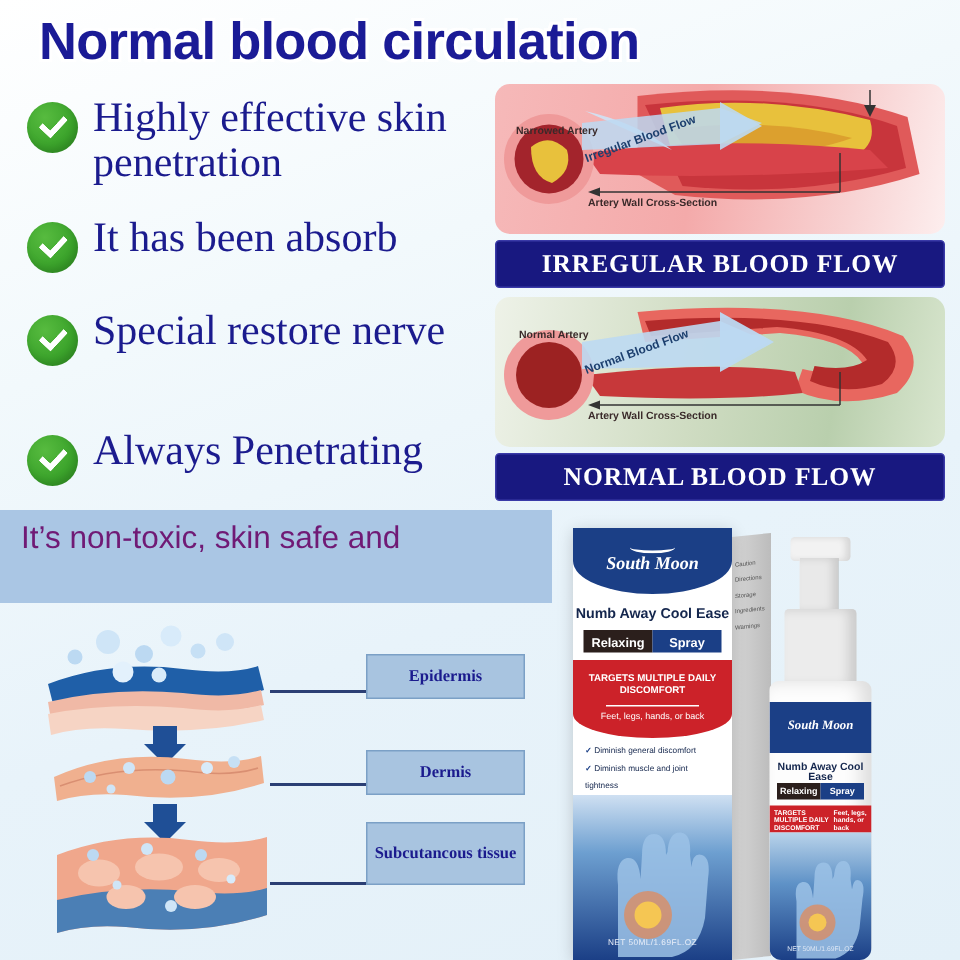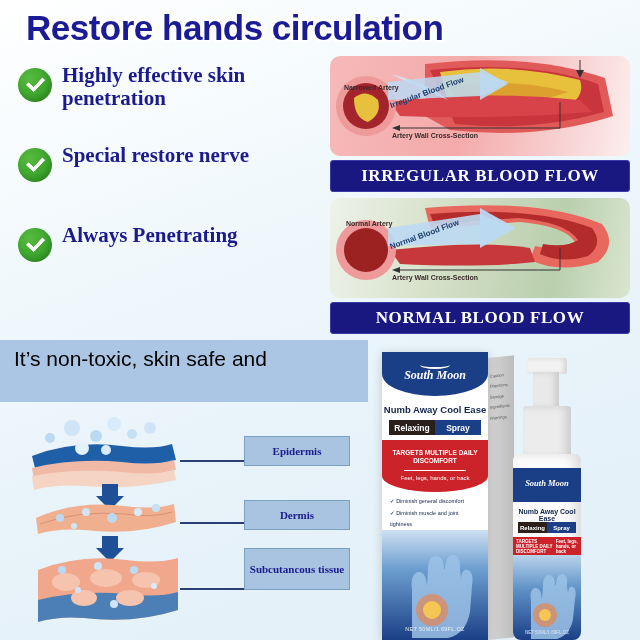--- a/index.html
+++ b/index.html
@@ -31,22 +31,22 @@
     background:radial-gradient(circle at 35% 30%,#57bb3f 0%,#3ba32b 60%,#2f8f22 100%);
     position:relative;margin-top:4px;margin-right:10px;
     box-shadow:inset -2px -3px 5px rgba(0,0,0,.12);
   }
   .bullet .chk:after{
     content:"";position:absolute;left:9px;top:9px;width:13px;height:7px;
     border-left:4px solid #fff;border-bottom:4px solid #fff;
     transform:rotate(-47deg);border-radius:1px;
   }
   .bullet .btxt{
-    font-family:"Liberation Serif",serif;font-weight:bold;
-    font-size:21px;line-height:1.08;color:#1b1b8e;
+    font-family:"Liberation Serif",serif;font-weight:normal;
+    font-size:28px;line-height:1.08;color:#1b1b8e;
   }
   .b0{height:74px;}
   .b1{height:56px;}
   .b2{height:74px;}
   .b3{height:50px;}
 
   
   .artery{position:absolute;}
   .a1{left:330px;top:56px;width:300px;height:100px;}
   .a2{left:330px;top:198px;width:300px;height:100px;}
@@ -72,21 +72,21 @@
     transform:rotate(-20deg);
   }
   .crossmark{position:absolute;font-size:7px;color:#3a2a2a;white-space:nowrap;font-weight:bold;}
 
   
   .banner{
     position:absolute;left:0;top:340px;width:368px;height:62px;
     background:#aac6e4;
   }
   .banner span{
-    display:block;color:#000000;
+    display:block;color:#701a75;
     font-family:"Liberation Sans",sans-serif;
     font-size:21px;line-height:1.33;padding-left:14px;padding-top:5px;
   }
 
   
   .skin{position:absolute;left:14px;top:414px;width:230px;height:215px;}
   .lead{position:absolute;height:2px;background:#2b3f74;}
   .sklabel{
     position:absolute;background:#a8c4e0;border:1px solid #7ba0c6;
     color:#1b1b8e;font-family:"Liberation Serif",serif;font-weight:bold;
@@ -155,26 +155,30 @@
   .bt-hand{position:absolute;left:0;top:101px;width:100%;height:85px;
        background:linear-gradient(180deg,#b9d3ea 0%,#5f92c7 40%,#1b3f86 100%);}
   .bt-net{position:absolute;bottom:5px;width:100%;text-align:center;color:#dce6f4;font-size:4.5px;
        font-family:"Liberation Sans",sans-serif;}
 </style>
 </head>
 <body>
 
 <div class="page">
 
-  <div class="title">Restore hands circulation</div>
+  <div class="title">Normal blood circulation</div>
 
   <div class="bullets">
     <div class="bullet b0">
       <span class="chk"></span>
       <span class="btxt">Highly effective skin penetration</span>
+    </div>
+    <div class="bullet b1">
+      <span class="chk"></span>
+      <span class="btxt">It has been absorb</span>
     </div>
     <div class="bullet b2">
       <span class="chk"></span>
       <span class="btxt">Special restore nerve</span>
     </div>
     <div class="bullet b3">
       <span class="chk"></span>
       <span class="btxt">Always Penetrating</span>
     </div>
   </div>

